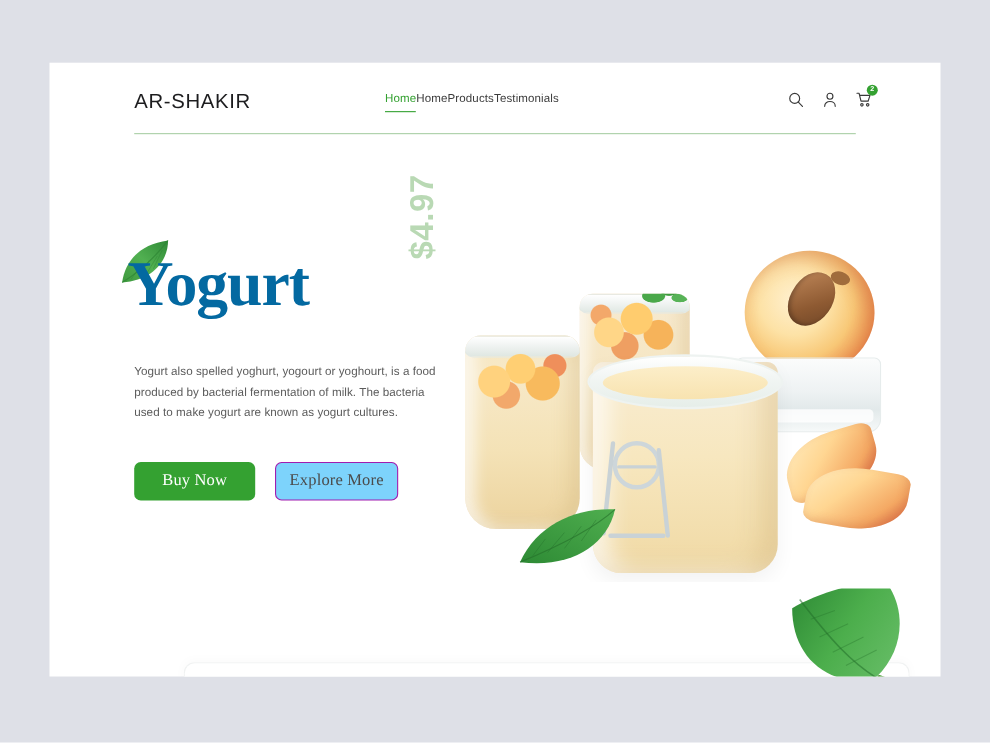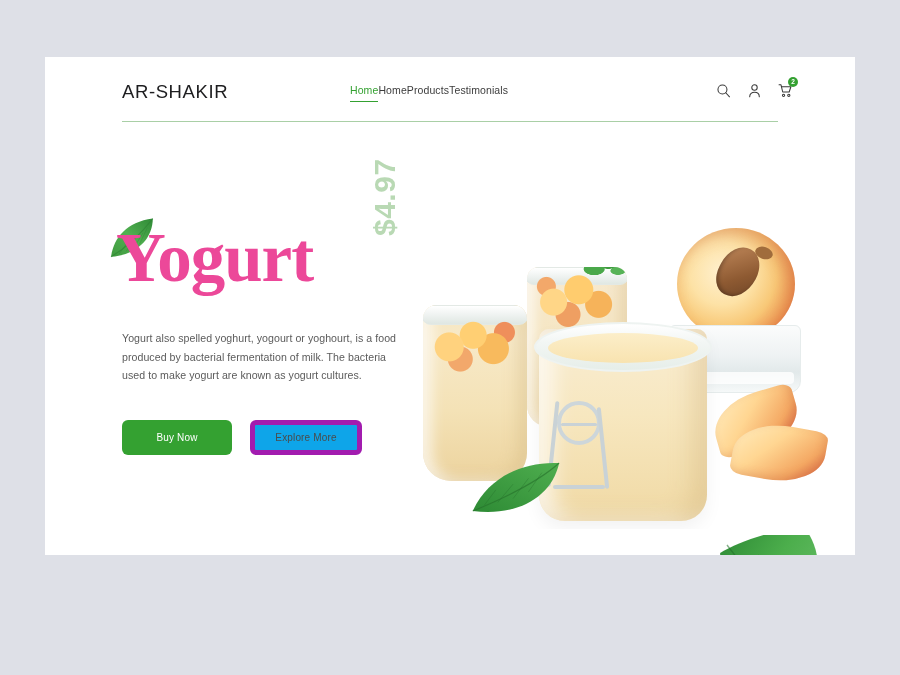--- a/index.html
+++ b/index.html
@@ -15,21 +15,21 @@
     font-family: "Liberation Sans", sans-serif;
     -webkit-font-smoothing: antialiased;
   }
 
   
   #page-card {
     position: absolute;
     left: 45px;
     top: 57px;
     width: 810px;
-    height: 498px;
+    height: 558px;
     background: #ffffff;
     overflow: hidden;
   }
 
   
   .site-header {
     position: absolute;
     left: 0; top: 0;
     width: 100%;
     height: 62px;
@@ -130,24 +130,24 @@
   .hero-title-row {
     position: relative;
     height: 92px;
   }
 
   .hero-title {
     position: absolute;
     left: -6px;
     top: -10px;
     font-family: "Liberation Serif", "DejaVu Serif", serif;
-    font-size: 69px;
+    font-size: 58px;
     line-height: 92px;
     font-weight: 700;
-    color: #ec4899;
+    color: #0369a1;
     letter-spacing: -1px;
   }
 
   .hero-price {
     position: absolute;
     left: 246px;
     top: 14px;
     font-family: "Liberation Sans", sans-serif;
     font-size: 30px;
     font-weight: 700;
@@ -171,45 +171,45 @@
 
   .hero-buttons {
     position: absolute;
     left: 0;
     top: 198px;
     display: flex;
     gap: 18px;
   }
 
   .btn {
-    font-size: 10px;
+    font-size: 15px;
     border-radius: 6px;
     cursor: pointer;
     display: inline-flex;
     align-items: center;
     justify-content: center;
     letter-spacing: 0.15px;
-    font-family: Liberation Sans, sans-serif;
+    font-family: Liberation Serif, serif;
     text-align: center;
   }
 
   .btn-primary {
     width: 110px;
     height: 35px;
     background: #34a131;
     color: #ffffff;
     border: none;
   }
 
   .btn-secondary {
     width: 112px;
     height: 35px;
-    background: #0ea5e9;
+    background: #7dd3fc;
     color: #4b4b4b;
-    border: 5px solid #a21caf;
+    border: 1px solid #a21caf;
   }
 
   
   .hero-visual {
     position: absolute;
     left: 370px;
     top: 100px;
     width: 420px;
     height: 310px;
   }

